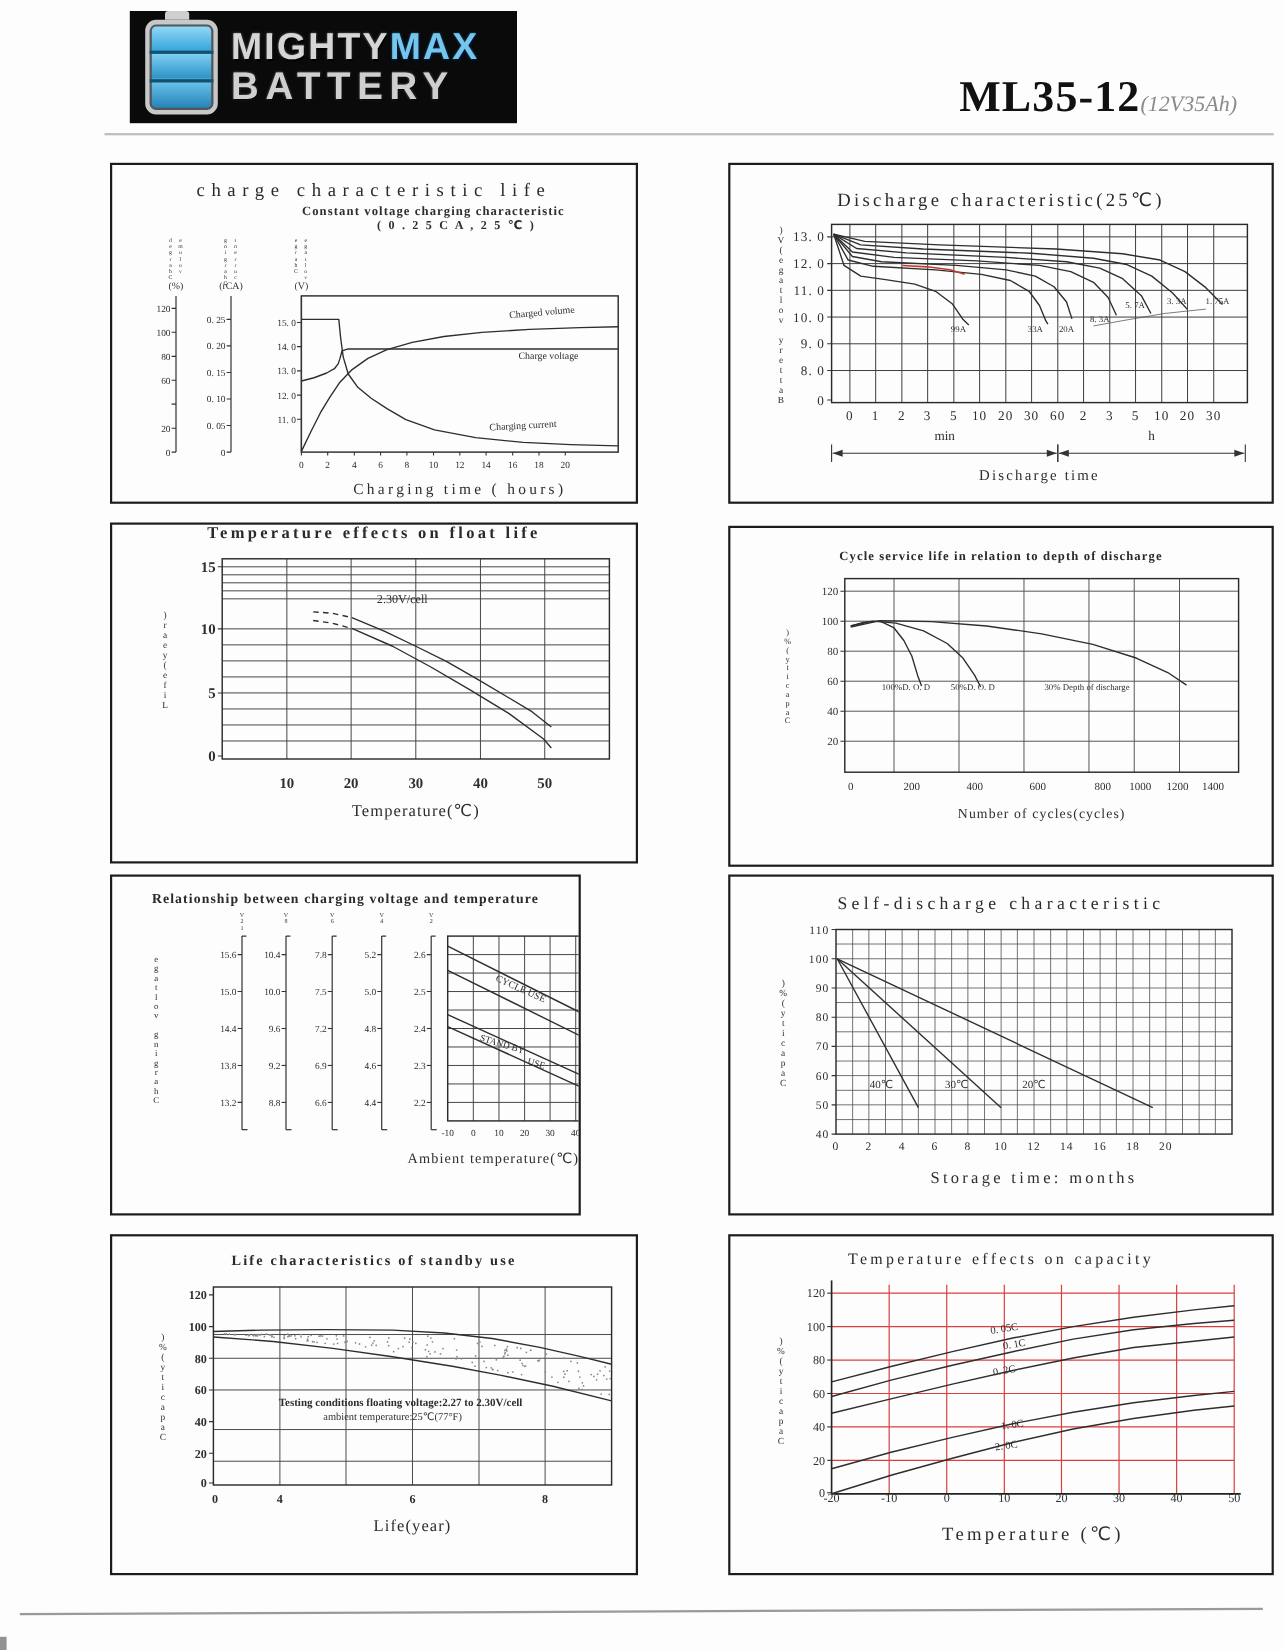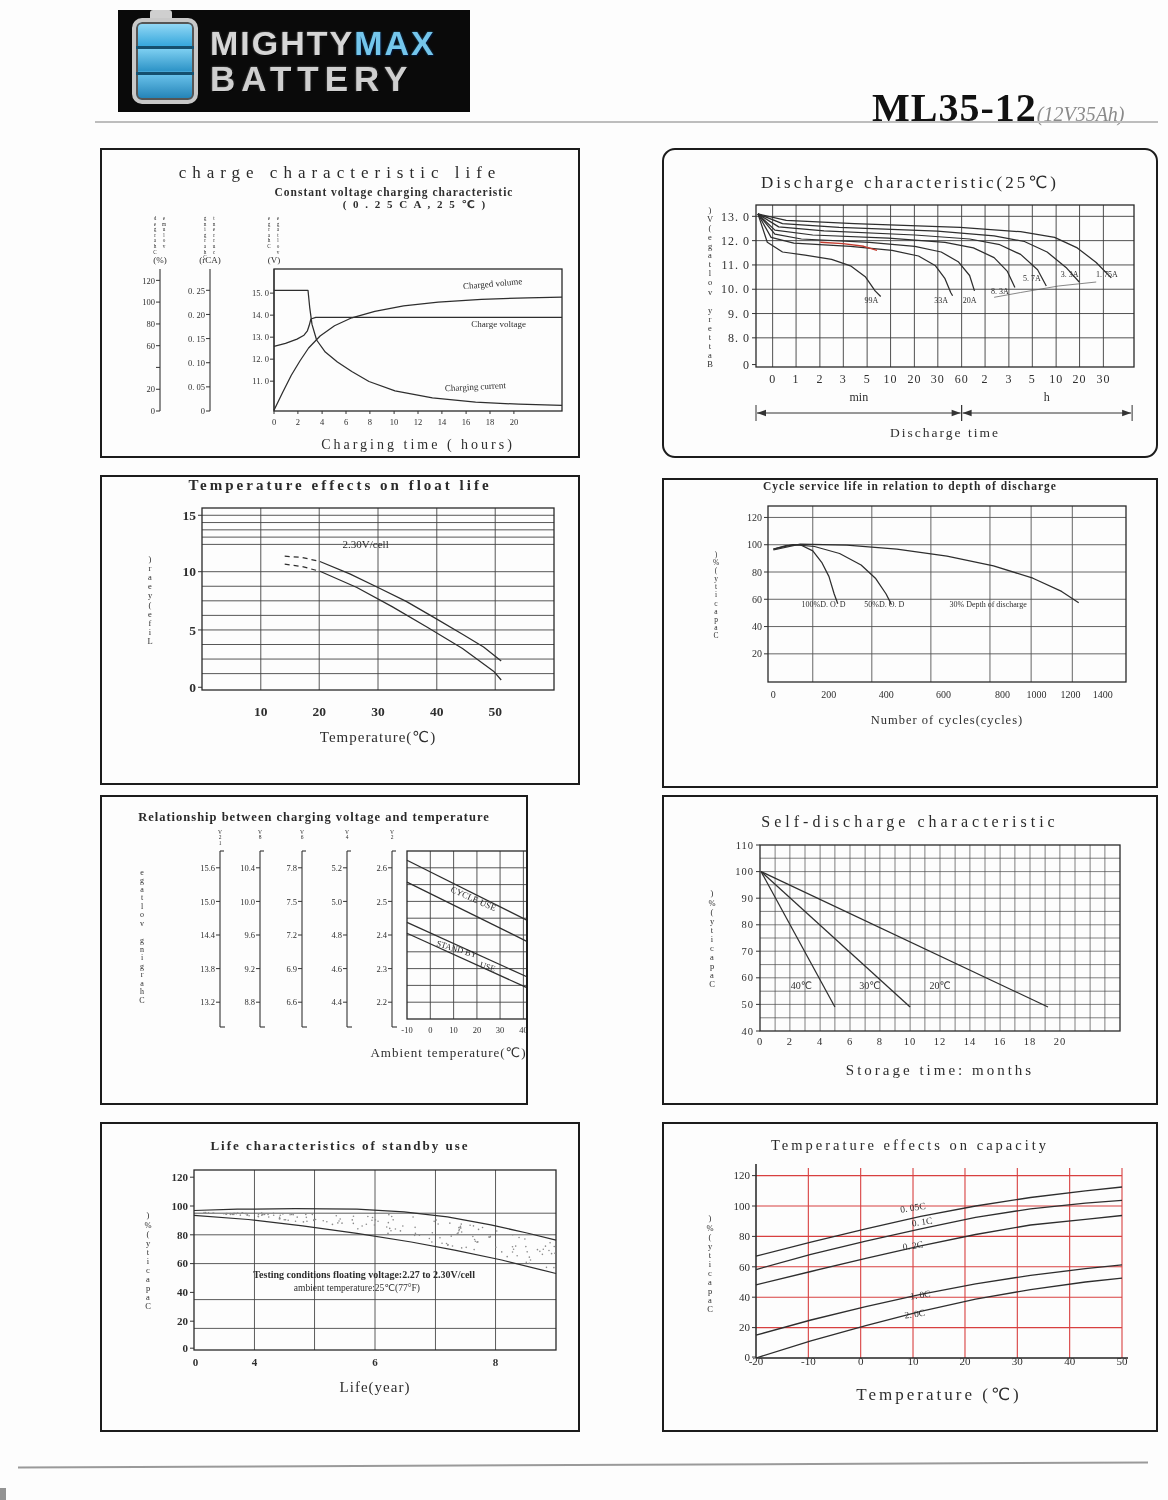--- a/index.html
+++ b/index.html
@@ -10,34 +10,34 @@
         display:flex;align-items:center;}
   #batt{position:relative;width:58px;height:78px;margin-left:14px;border:4px solid #c8c8c8;
         border-radius:10px;background:linear-gradient(180deg,#9adcf8 0%,#38a8dc 30%,#7fd0f2 34%,#2f95c8 62%,#6cc4ec 66%,#1f7fb4 100%);
         box-shadow:0 0 0 2px #555 inset;}
   #batt:before{content:"";position:absolute;left:14px;top:-12px;width:22px;height:8px;background:#cfcfcf;border-radius:3px 3px 0 0;}
   #batt:after{content:"";position:absolute;left:0;right:0;top:24px;height:3px;background:#15506e;box-shadow:0 26px 0 #15506e;}
   #logotext{margin-left:12px;font-family:"Liberation Sans","DejaVu Sans",sans-serif;font-weight:bold;line-height:36px;}
   .lg1{font-size:34px;letter-spacing:2px;color:#d6d6d6;text-shadow:1px 1px 1px #000,0 0 2px #8a8a8a;}
   .lgmax{color:#74c6ec;text-shadow:1px 1px 1px #013,0 0 2px #2c7ca4;}
   .lg2{font-size:35px;letter-spacing:6px;color:#cfcfcf;text-shadow:1px 1px 1px #000,0 0 2px #8a8a8a;}
-  #model{position:absolute;left:872px;top:64px;white-space:nowrap;margin-top:20px;}
+  #model{position:absolute;left:872px;top:64px;white-space:nowrap;}
   #model b{font-size:40px;font-weight:bold;letter-spacing:1px;color:#111;}
   #model i{font-size:20px;color:#8a8a8a;font-style:italic;}
   #hdrline{position:absolute;left:95px;top:121px;width:1063px;border-top:2px solid #bdbdbd;}
   
   .panel{position:absolute;height:310px;border:2px solid #1c1c1c;background:#fdfdfd;overflow:hidden;
          box-sizing:border-box;text-align:center;}
   .canvas{line-height:0;text-align:left;}
   svg text{font-family:"Liberation Serif","DejaVu Sans",serif;fill:#2e2e2e;}
   .ctitle{color:#2a2a2a;white-space:nowrap;}
   .t0{font-size:17px;letter-spacing:6px;margin-top:13px;}
   .t1{font-size:17px;letter-spacing:3px;margin-top:22px;}
   .t2{font-size:15px;font-weight:bold;letter-spacing:3px;}
-  .t3{font-size:11.5px;font-weight:bold;letter-spacing:1px;}
+  .t3{font-size:11.5px;font-weight:bold;letter-spacing:1px;margin-top:20px;}
   .t4{font-size:12.5px;font-weight:bold;letter-spacing:1px;margin-top:13px;}
   .t5{font-size:16px;letter-spacing:4px;margin-top:16px;}
   .t6{font-size:13px;font-weight:bold;letter-spacing:2px;margin-top:14px;}
   .t7{font-size:14.5px;letter-spacing:3px;margin-top:13px;}
   .s0a{font-size:11.5px;font-weight:bold;letter-spacing:1px;margin-top:3px;padding-left:108px;white-space:nowrap;}
   .s0b{font-size:11px;font-weight:bold;letter-spacing:2px;padding-left:150px;white-space:nowrap;}
   #footline{position:absolute;left:18px;top:1464px;width:1130px;border-top:2px solid #9a9a9a;transform:rotate(-0.25deg);}
   #footnub{position:absolute;left:0;top:1488px;width:6px;height:12px;background:#5a5a5a;opacity:.65;}
 </style>
 </head>
@@ -190,21 +190,21 @@
             <text x="390.88" y="75.75" font-size="9" text-anchor="middle" fill="#2e2e2e" transform="rotate(-5 390.88 75.75)">Charged volume</text>
             <text x="396.64" y="115.51" font-size="9" text-anchor="middle" fill="#2e2e2e">Charge voltage</text>
             <text x="373.6" y="178.7" font-size="9" text-anchor="middle" fill="#2e2e2e" transform="rotate(-3 373.6 178.7)">Charging current</text>
           </g>
           <g>
             <text x="316" y="238" font-size="14" text-anchor="middle" fill="#2e2e2e" letter-spacing="3">Charging time ( hours)</text>
           </g>
         </svg></div>
   </div>
 
-  <div class="panel" style="left:662px;top:148px;width:496px;border-radius:13px;">
+  <div class="panel" style="left:662px;top:148px;width:496px;">
     <div class="ctitle t1">Discharge characteristic(25℃)</div>
     <div class="canvas"><svg width="492" height="252" viewBox="0 0 492 252">
           <g>
             <line x1="108.632" y1="12" x2="108.632" y2="174" stroke="#3d3d3d" stroke-width="0.9"></line>
             <line x1="132.06799999999998" y1="12" x2="132.06799999999998" y2="174" stroke="#3d3d3d" stroke-width="0.9"></line>
             <line x1="155.882" y1="12" x2="155.882" y2="174" stroke="#3d3d3d" stroke-width="0.9"></line>
             <line x1="179.31799999999998" y1="12" x2="179.31799999999998" y2="174" stroke="#3d3d3d" stroke-width="0.9"></line>
             <line x1="203.132" y1="12" x2="203.132" y2="174" stroke="#3d3d3d" stroke-width="0.9"></line>
             <line x1="226.56799999999998" y1="12" x2="226.56799999999998" y2="174" stroke="#3d3d3d" stroke-width="0.9"></line>
             <line x1="250.382" y1="12" x2="250.382" y2="174" stroke="#3d3d3d" stroke-width="0.9"></line>

